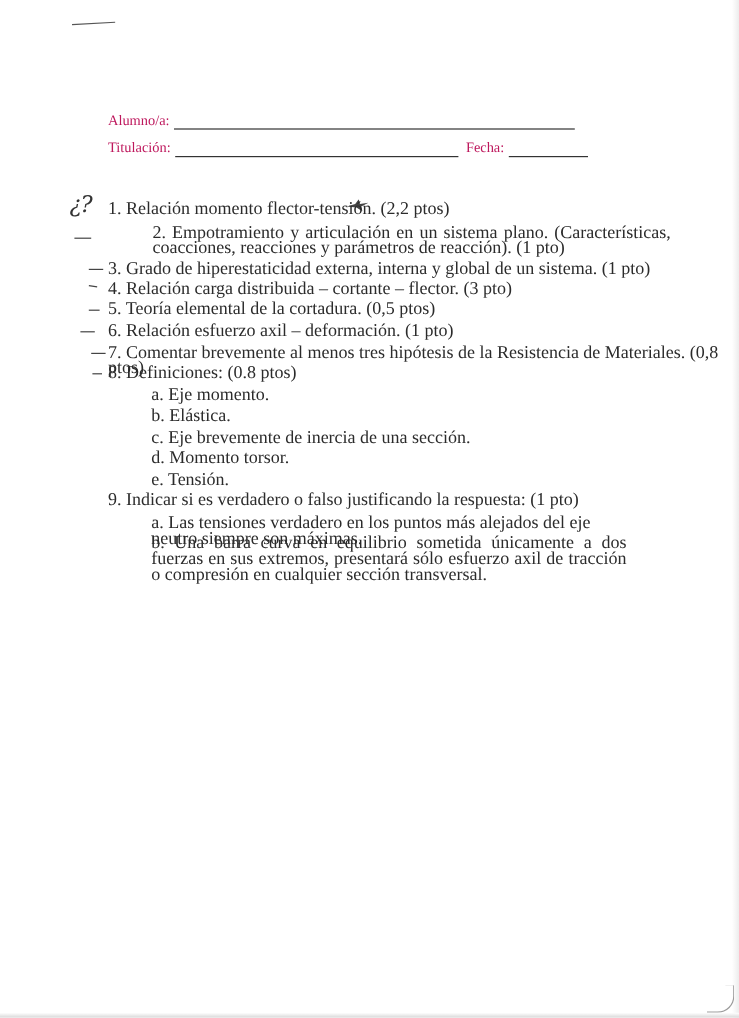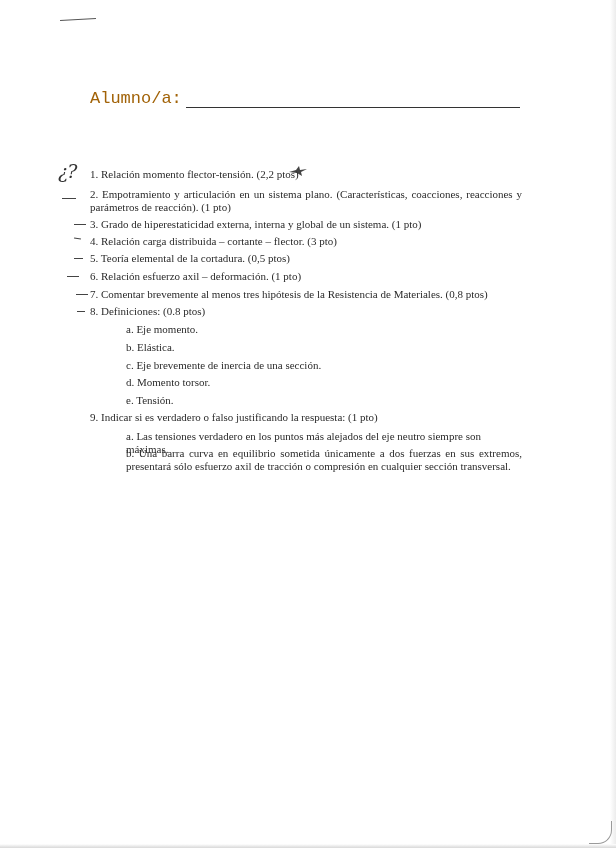--- a/index.html
+++ b/index.html
@@ -19,25 +19,25 @@
     }
     .corner-fold {
       position: absolute; right: 4px; bottom: 4px; width: 22px; height: 22px;
       border-right: 1px solid #9a9a9a; border-bottom: 1px solid #9a9a9a;
       border-bottom-right-radius: 14px;
     }
     .top-mark {
       position: absolute; left: 60px; top: 19px; width: 36px; height: 1px;
       background: #555; transform: rotate(-3deg);
     }
-    .header { position: absolute; left: 90px; top: 88px; font-family: Liberation Mono, monospace; font-size: 17px; color: #a16207; }
+    .header { position: absolute; left: 90px; top: 88px; font-family: Liberation Serif, serif; font-size: 12px; color: #be185d; }
     .hrow { display: flex; align-items: flex-end; height: 20px; margin-bottom: 3px; }
     .hline { border-bottom: 1px solid #333; height: 12px; margin-left: 4px; }
-    .question { position: absolute; font-size: 11px; line-height: 13px; color: #2b2b2b; }
-    .q-wide { width: 432px; text-align: justify; }
+    .question { position: absolute; font-size: 15px; line-height: 13px; color: #2b2b2b; }
+    .q-wide { width: 432px; text-align: justify; margin-left: 37px; }
     .margin-mark {
       position: absolute; height: 1px; background: #444;
     }
     .handwritten-q {
       position: absolute; left: 58px; top: 160px; font-family: "DejaVu Serif", serif;
       font-size: 19px; font-style: italic; color: #333; letter-spacing: -1px;
     }
     .bird-icon { position: absolute; left: 289px; top: 166px; }
   </style>
 </head>
@@ -45,20 +45,26 @@
 
 <div class="page-edge-right"></div>
 <div class="page-edge-bottom"></div>
 <div class="corner-fold"></div>
 <div class="top-mark"></div>
 
 <div class="header">
   <div class="hrow">
     <span>Alumno/a:</span>
     <span class="hline" style="width:334px"></span>
+  </div>
+  <div class="hrow">
+    <span>Titulación:</span>
+    <span class="hline" style="width:236px"></span>
+    <span style="margin-left:6px">Fecha:</span>
+    <span class="hline" style="width:66px"></span>
   </div>
 </div>
 
 <div class="handwritten-q">¿?</div>
 <svg class="bird-icon" width="18" height="10" viewBox="0 0 18 10">
   <path d="M0 6 L7 4 L10 0 L11 4 L18 3 L12 6 L13 10 L8 7 Z" fill="#444"></path>
 </svg>
 
 <div class="question" style="left:90px;top:168px">
   <span>1.</span>

